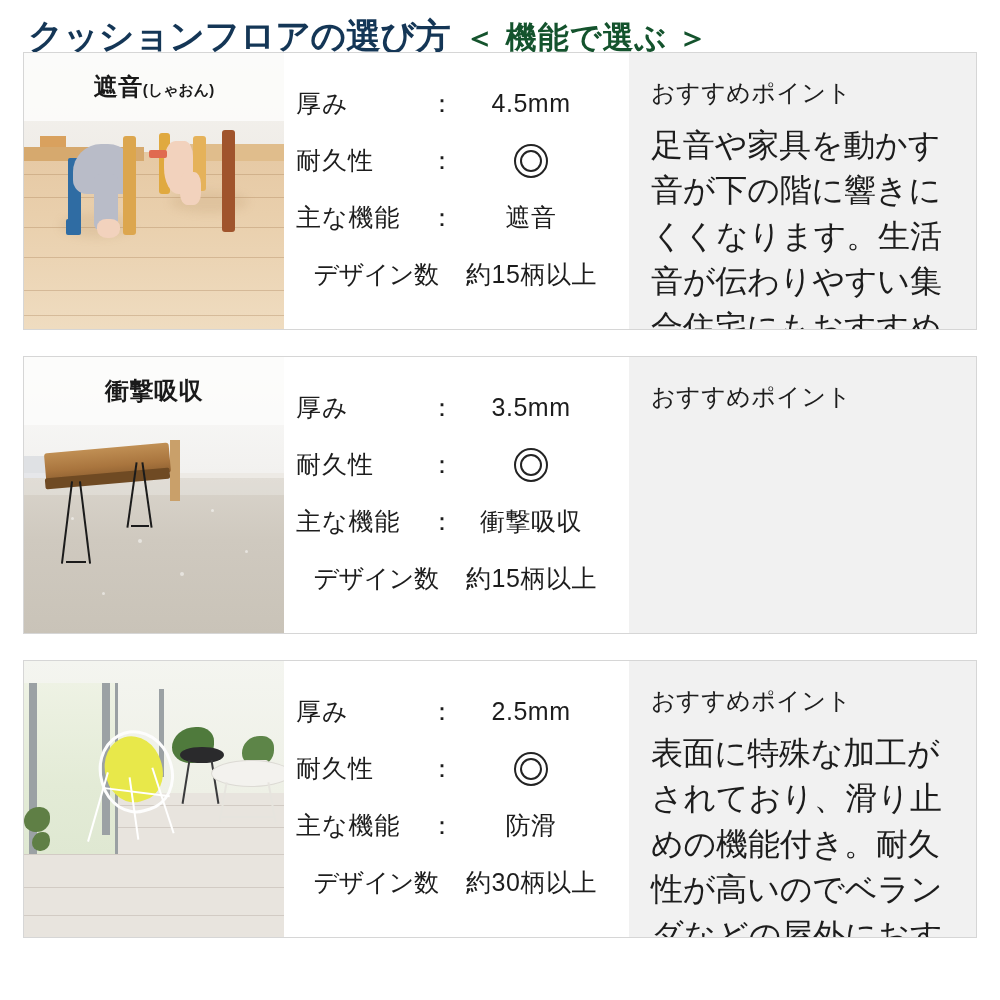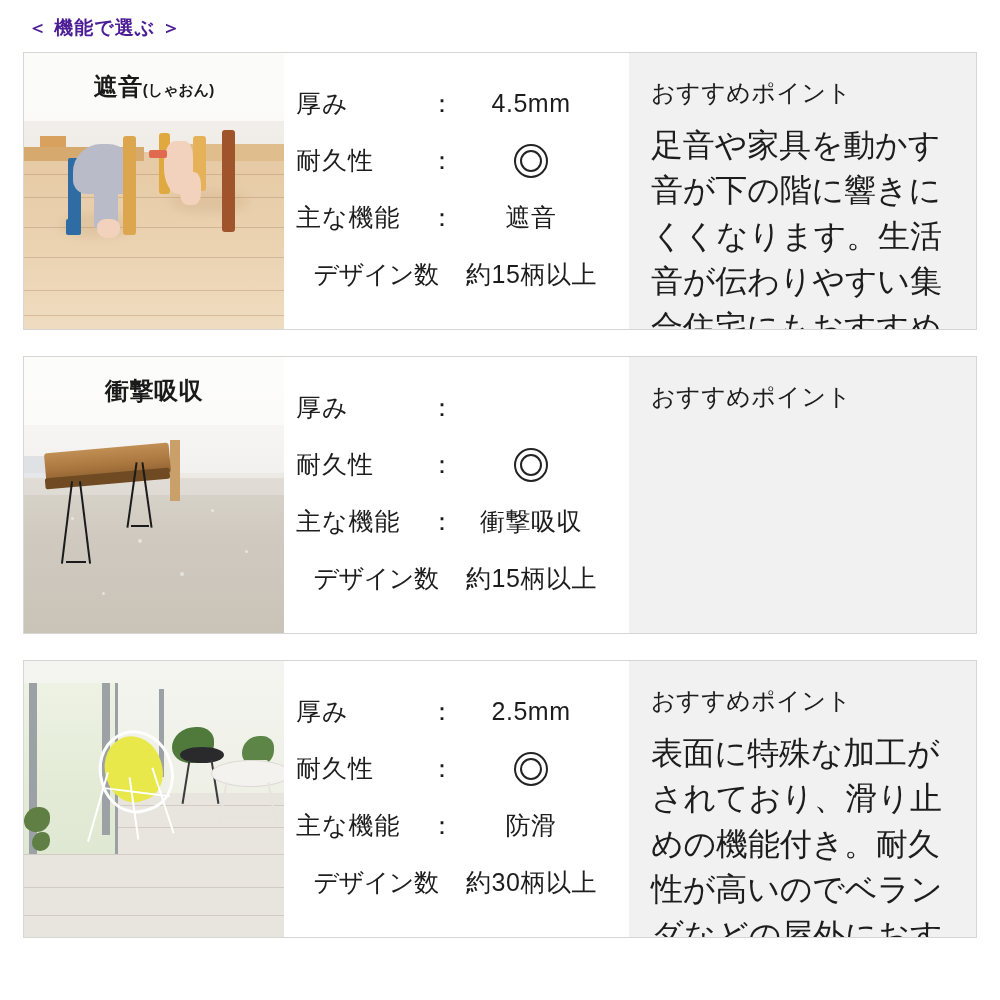--- a/index.html
+++ b/index.html
@@ -25,23 +25,23 @@
   }
   .title-main {
     font-size: 35px;
     font-weight: bold;
     color: #143656;
     letter-spacing: -0.5px;
     line-height: 1;
     white-space: nowrap;
   }
   .title-sub {
-    font-size: 19px;
+    font-size: 31px;
     font-weight: bold;
-    color: #4c1d95;
+    color: #14532d;
     line-height: 1;
     white-space: nowrap;
     letter-spacing: 1px;
   }
 
   
   .cards {
     padding: 0 23px;
     box-sizing: border-box;
   }
@@ -201,20 +201,21 @@
     font-size: 32px;
     line-height: 1.42;
     color: #1d1d1d;
     letter-spacing: -0.2px;
   }
 </style>
 </head>
 <body>
 
 <div class="header">
+  <span class="title-main">クッションフロアの選び方</span>
   <span class="title-sub">＜ 機能で選ぶ ＞</span>
 </div>
 
 <div class="cards">
 
   <div class="card">
     <div class="photo">
       <div class="photo-scene">
         <div class="s1-wall"></div>
         <div class="s1-floor"></div>
@@ -310,20 +311,21 @@
       </div>
       <div class="photo-label-bar">
         <span class="photo-label"><span>衝撃吸収</span><span class="ruby"></span></span>
       </div>
     </div>
 
     <div class="specs">
       <div class="spec-row">
         <span class="spec-label">厚み</span>
         <span class="spec-colon">：</span>
+        <span class="spec-value">3.5mm</span>
       </div>
       <div class="spec-row">
         <span class="spec-label">耐久性</span>
         <span class="spec-colon">：</span>
         <span class="spec-value"><span class="double-circle"></span></span>
       </div>
       <div class="spec-row">
         <span class="spec-label">主な機能</span>
         <span class="spec-colon">：</span>
         <span class="spec-value">衝撃吸収</span>

